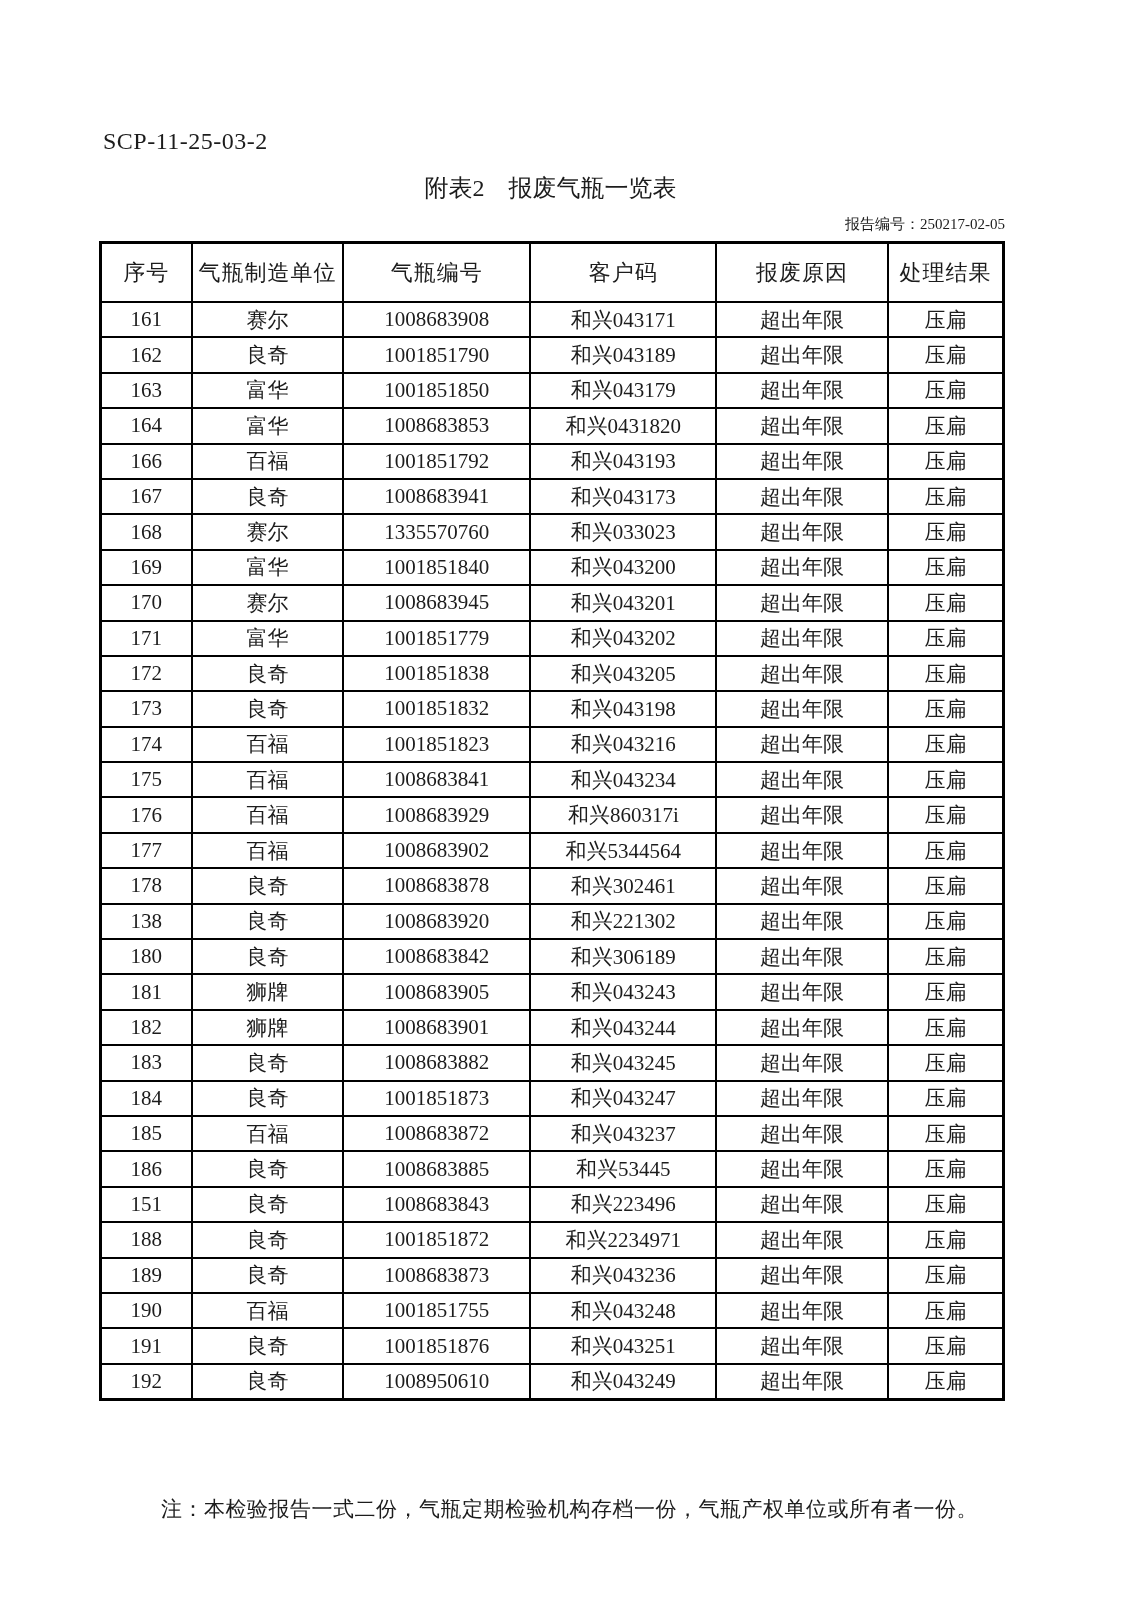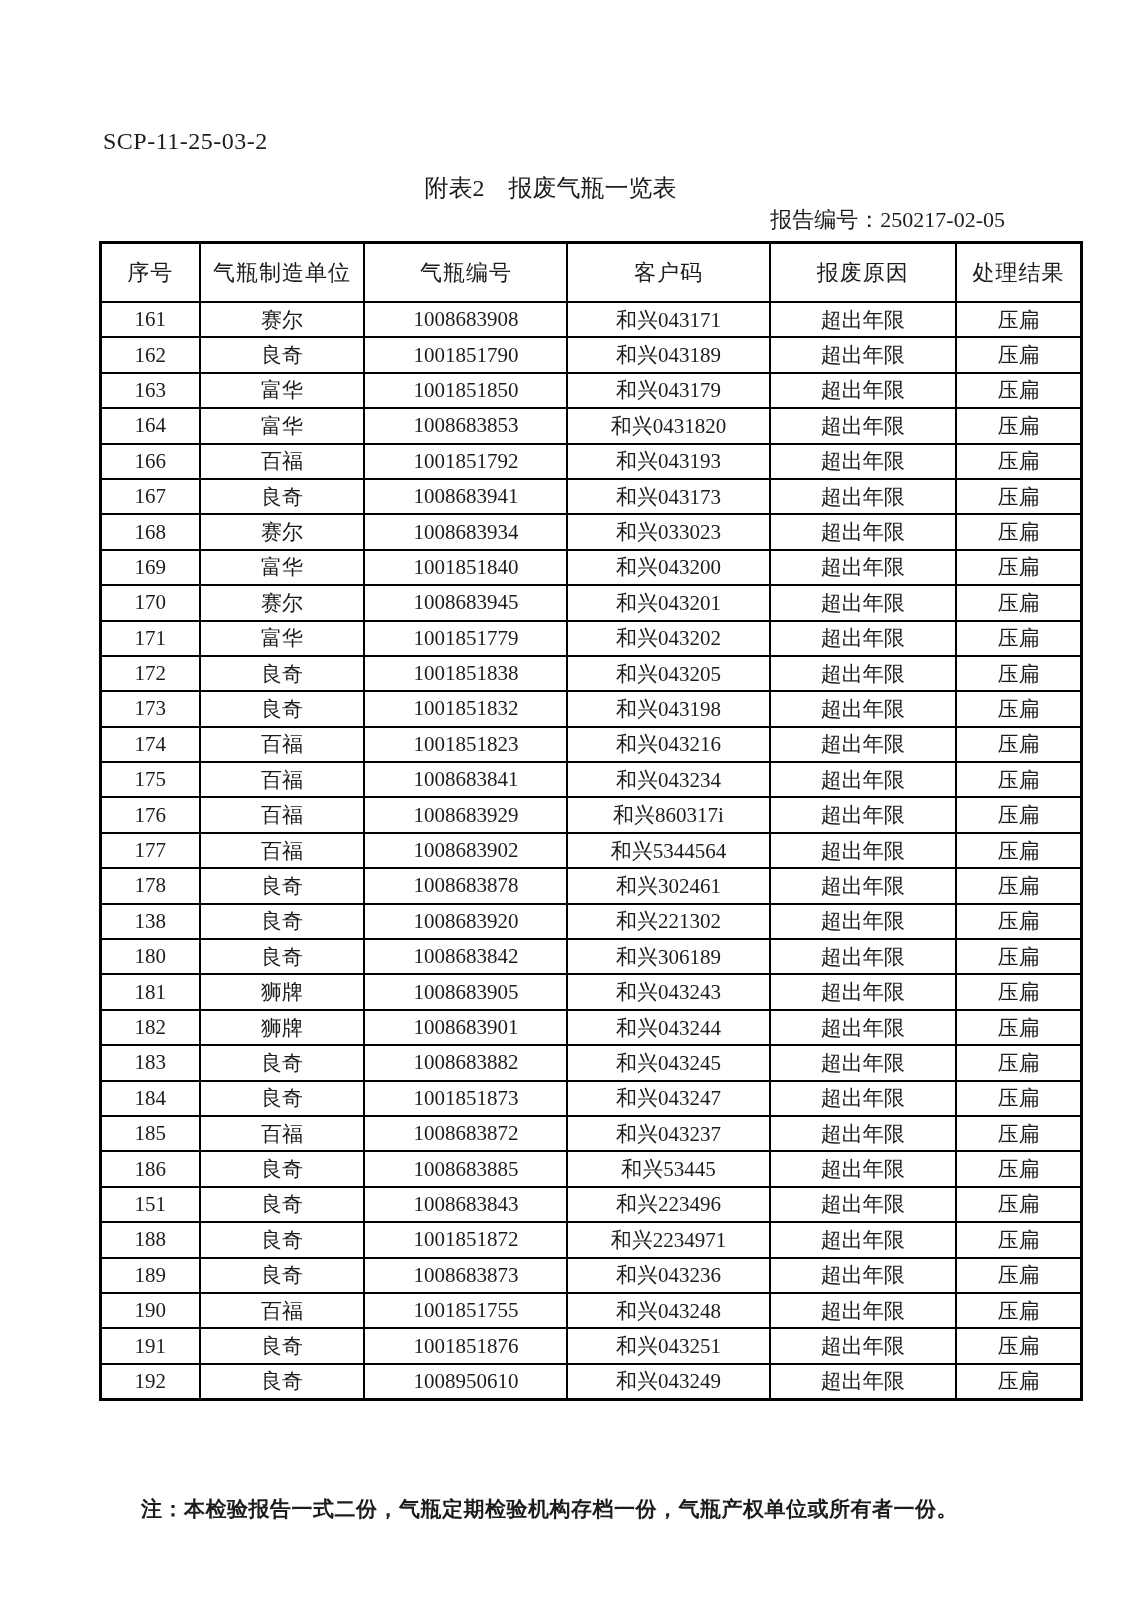--- a/index.html
+++ b/index.html
@@ -28,30 +28,30 @@
     left: 0;
     top: 172px;
     width: 1131px;
     text-align: center;
     font-size: 24px;
     transform: translateX(-15px);
     white-space: nowrap;
   }
   .report-no-line {
     position: absolute;
-    top: 205px;
+    top: 215px;
     right: 126px;
-    font-size: 22px;
+    font-size: 15px;
     white-space: nowrap;
   }
   .table-wrap {
     position: absolute;
     left: 99px;
     top: 241px;
-    width: 984px;
+    width: 906px;
   }
   table.scrap-table {
     width: 100%;
     border-collapse: collapse;
     table-layout: fixed;
     border: 3px solid #000;
   }
   table.scrap-table th,
   table.scrap-table td {
     border: 2px solid #000;
@@ -72,26 +72,25 @@
     height: 33.4px;
   }
   col.c-no     { width: 10.1%; }
   col.c-maker  { width: 16.8%; }
   col.c-cyl    { width: 20.7%; }
   col.c-cust   { width: 20.6%; }
   col.c-reason { width: 19.0%; }
   col.c-result { width: 12.8%; }
   .footer-note {
     position: absolute;
-    left: 141px;
+    left: 161px;
     top: 1495px;
     font-size: 21px;
     letter-spacing: 0.5px;
     white-space: nowrap;
-    font-weight: bold;
   }
 </style>
 </head>
 <body>
 
 <div class="doc-code">SCP-11-25-03-2</div>
 
 <div class="doc-title">附表2　报废气瓶一览表</div>
 
 <div class="report-no-line"><span>报告编号：</span><span>250217-02-05</span></div>
@@ -161,21 +160,21 @@
           <td>167</td>
           <td>良奇</td>
           <td>1008683941</td>
           <td>和兴043173</td>
           <td>超出年限</td>
           <td>压扁</td>
         </tr>
         <tr>
           <td>168</td>
           <td>赛尔</td>
-          <td>1008683934</td>
+          <td>1335570760</td>
           <td>和兴033023</td>
           <td>超出年限</td>
           <td>压扁</td>
         </tr>
         <tr>
           <td>169</td>
           <td>富华</td>
           <td>1001851840</td>
           <td>和兴043200</td>
           <td>超出年限</td>

